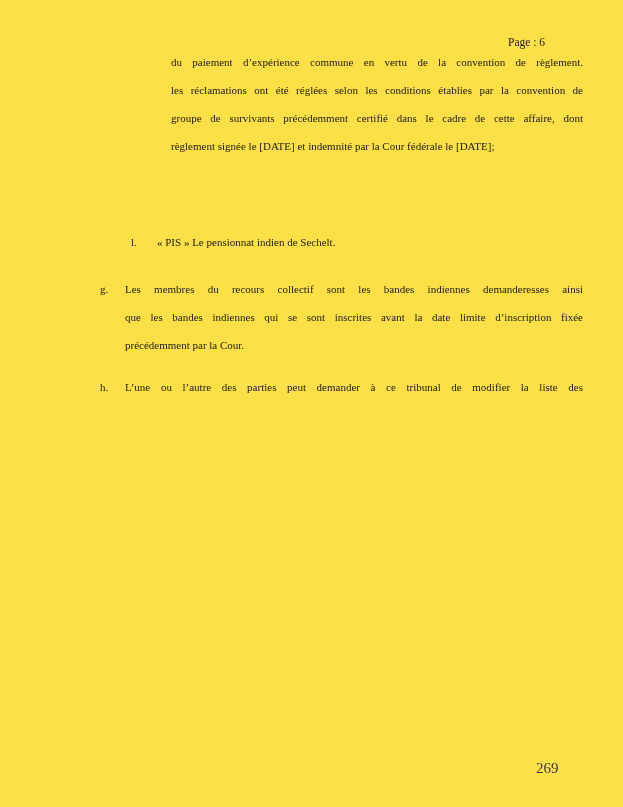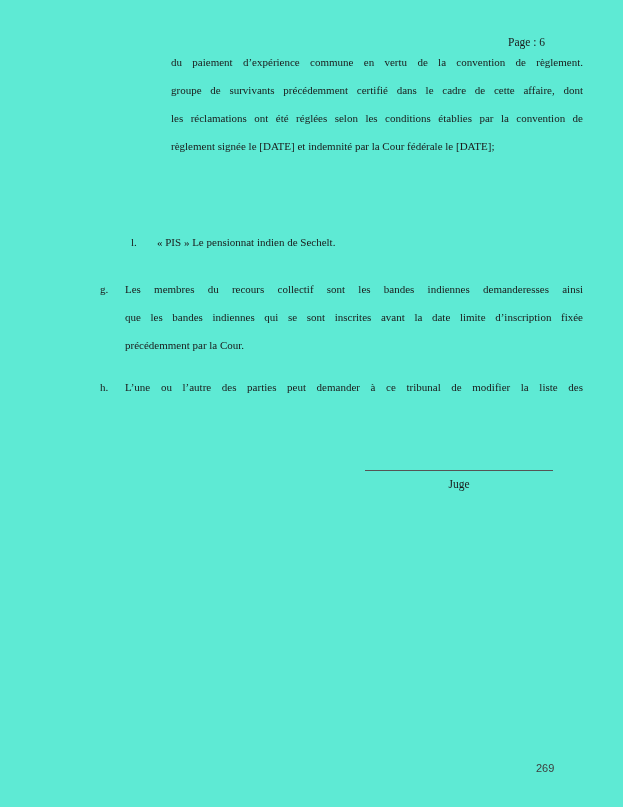--- a/index.html
+++ b/index.html
@@ -4,21 +4,21 @@
 <style>
   html, body {
     margin: 0;
     padding: 0;
     background: #ffffff;
   }
   .page {
     position: relative;
     width: 623px;
     height: 807px;
-    background: #5eead4;
+    background: #fde047;
     font-family: "Liberation Serif", "DejaVu Serif", serif;
     color: #1a1a1a;
     overflow: hidden;
   }
   .line {
     line-height: 28px;
     font-size: 11px;
     white-space: nowrap;
   }
   .jline {
@@ -88,39 +88,39 @@
   }
   .signature .judge {
     text-align: center;
     line-height: 26px;
     font-size: 11.5px;
   }
   .footer-num {
     position: absolute;
     left: 536px;
     top: 762px;
-    font-family: Liberation Sans, sans-serif;
-    font-size: 11px;
+    font-family: Liberation Serif, serif;
+    font-size: 15px;
     line-height: 12px;
     color: #3d3d3d;
   }
 </style>
 </head>
 <body>
 
 <div class="page">
 
   <div class="page-header">
     <span>Page : 6</span>
   </div>
 
   <div class="intro">
     <div class="line jline">du paiement d’expérience commune en vertu de la convention de règlement.</div>
+    <div class="line jline">les réclamations ont été réglées selon les conditions établies par la convention de</div>
     <div class="line jline">groupe de survivants précédemment certifié dans le cadre de cette affaire, dont</div>
-    <div class="line jline">les réclamations ont été réglées selon les conditions établies par la convention de</div>
     <div class="line lline">règlement signée le [DATE] et indemnité par la Cour fédérale le [DATE];</div>
   </div>
 
   <div class="item-l">
     <span class="marker">l.</span>
     <span class="itext line lline">« PIS » Le pensionnat indien de Sechelt.</span>
   </div>
 
   <div class="list-item item-g">
     <span class="marker">g.</span>
@@ -131,20 +131,16 @@
     </div>
   </div>
 
   <div class="list-item item-h">
     <span class="marker">h.</span>
     <div class="itext">
       <div class="line jline">L’une ou l’autre des parties peut demander à ce tribunal de modifier la liste des</div>
     </div>
   </div>
 
-  <div class="signature">
-    <div class="rule"></div>
-    <div class="judge">Juge</div>
-  </div>
 
   <div class="footer-num">269</div>
 
 </div>
 
 </body></html>

